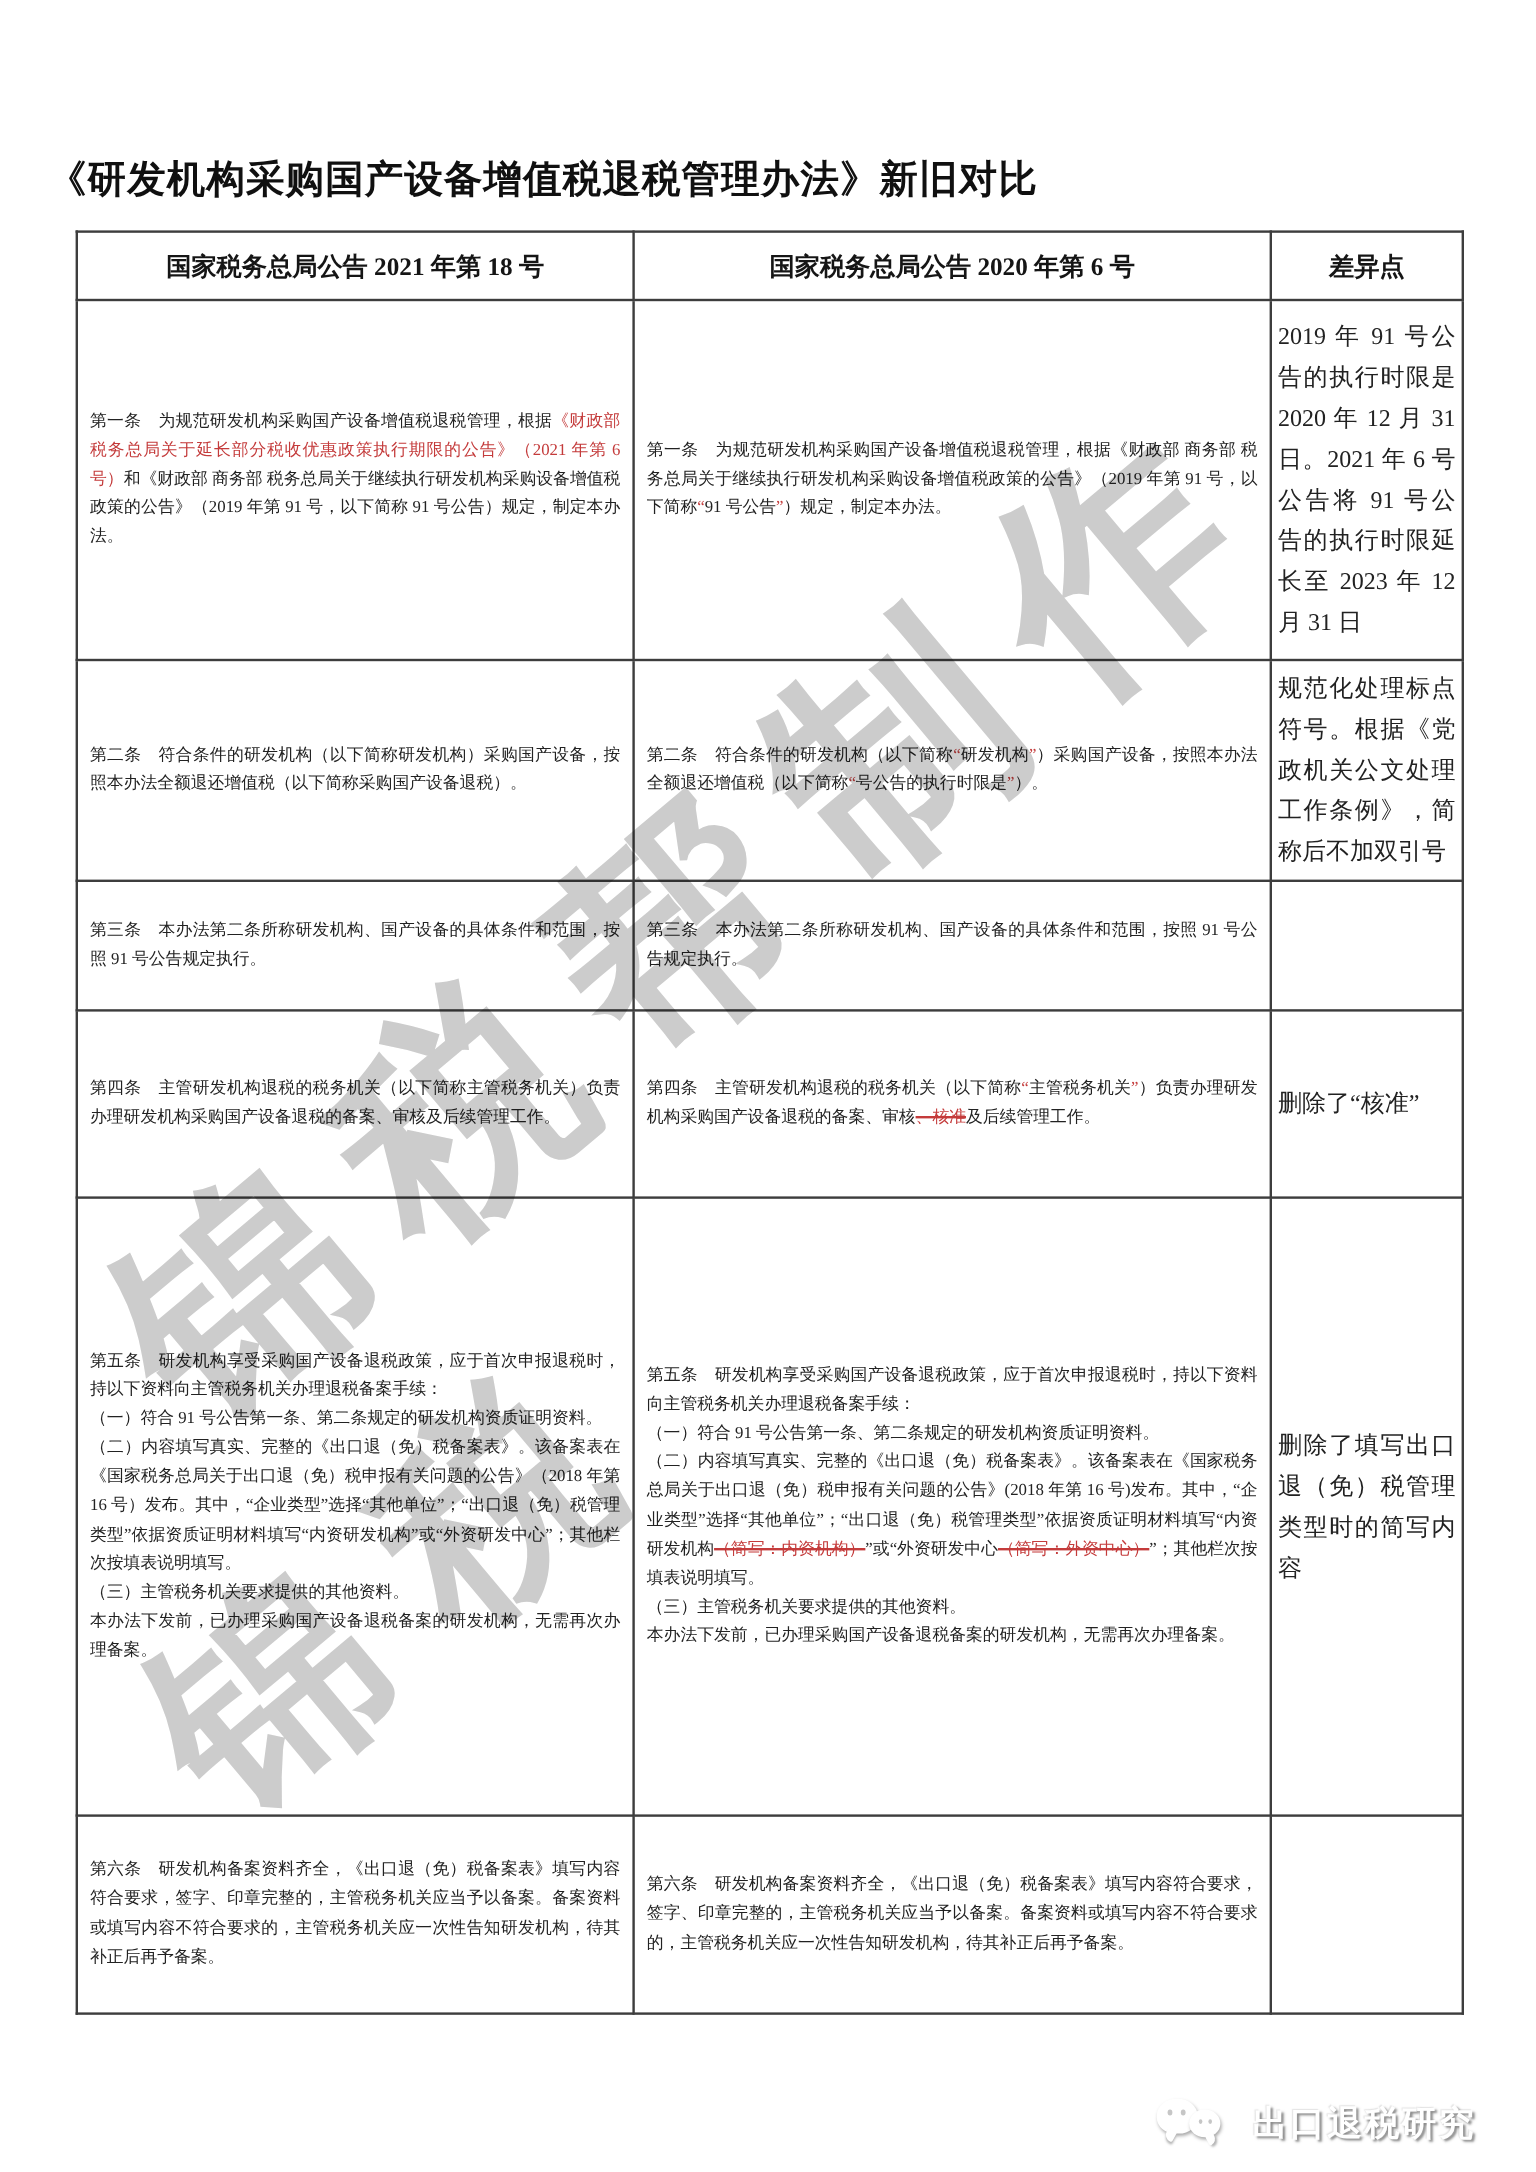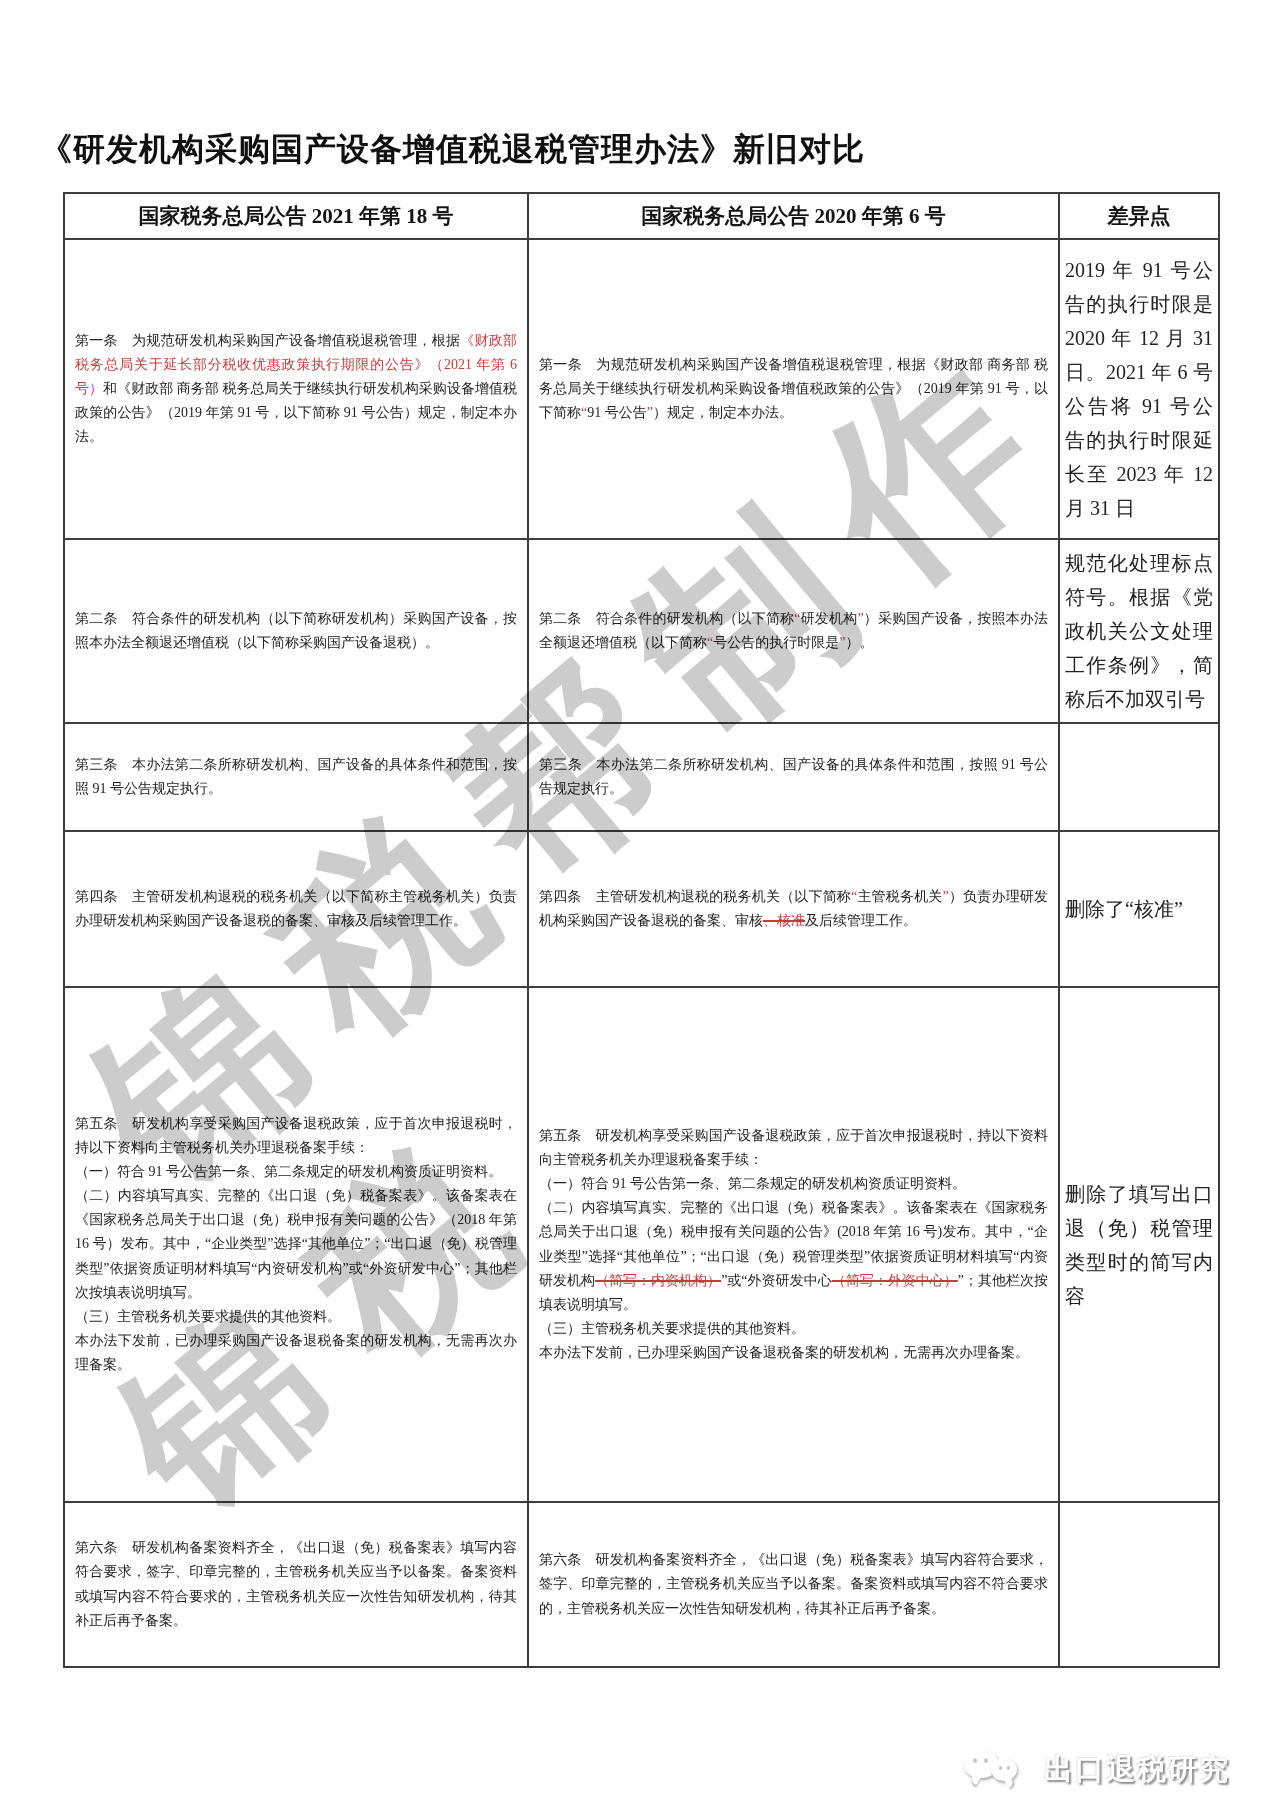--- a/index.html
+++ b/index.html
@@ -35,21 +35,21 @@
     table-layout:fixed;
     margin-left:63px;
     width:1155px;
     background:transparent;
   }
   .cmp th,.cmp td{
     border:2px solid var(--border);
     vertical-align:middle;
   }
   .cmp th{
-    height:46px;
+    height:57px;
     font-size:21px;
     font-weight:bold;
     text-align:center;
     padding:2px 4px;
     color:#151515;
   }
   .cmp td{
     padding:8px 10px;
     font-size:14px;
     line-height:1.72;

